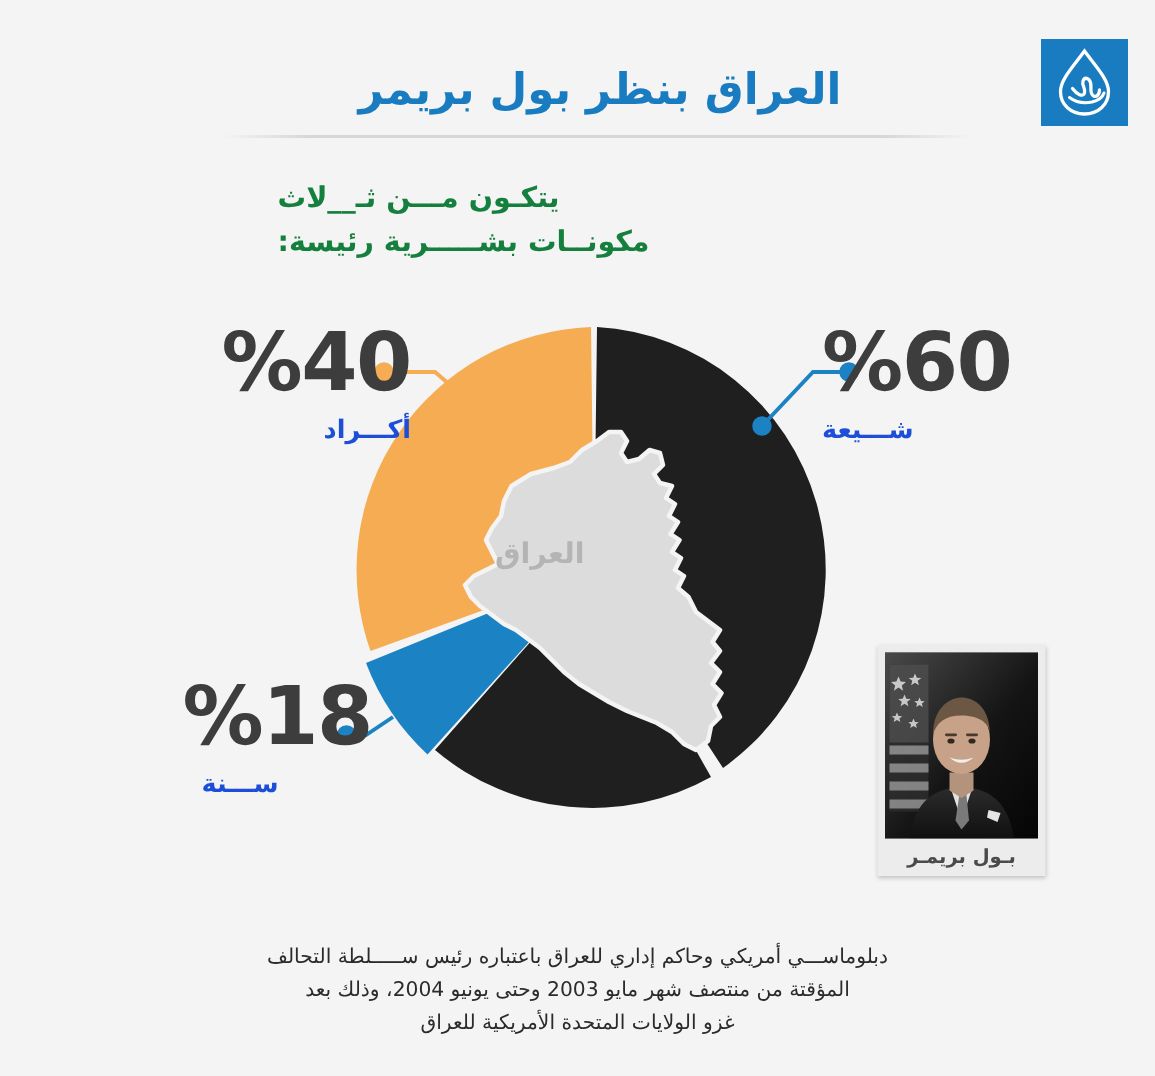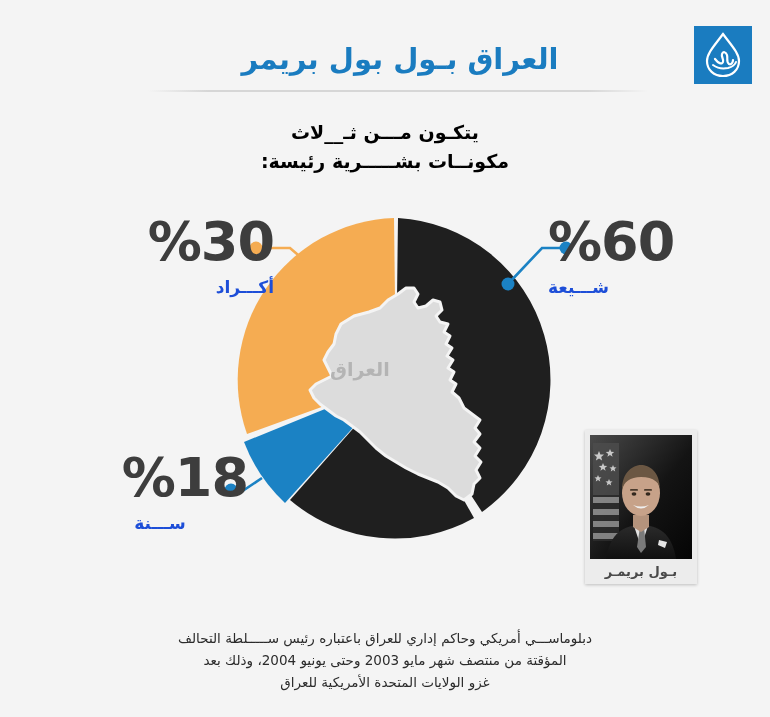--- a/index.html
+++ b/index.html
@@ -29,22 +29,22 @@
     line-height:1.2;
     direction:rtl;
   }
   .title-rule{
     position:absolute;left:148px;top:90px;width:500px;height:2px;
     background:linear-gradient(to right,rgba(200,200,200,0),#d6d6d6 12%,#d6d6d6 88%,rgba(200,200,200,0));
   }
 
   .subtitle{
     position:absolute;left:185px;top:118px;width:400px;
-    text-align:center;
-    color:#000000;
+    text-align:left;
+    color:#15803d;
     font-size:19px;font-weight:bold;
     line-height:1.5;
     direction:rtl;
   }
   .subtitle div{white-space:nowrap;}
 
   
   .chart-wrap{position:absolute;left:228px;top:212px;width:336px;height:336px;}
   .chart-wrap svg{display:block;}
 
@@ -102,21 +102,21 @@
 <div class="stage">
 
   <div class="logo">
     <svg width="42" height="46" viewBox="0 0 42 46" aria-hidden="true">
       <path d="M21 2 C13 13 5 21 5 29 c0 9 7 15 16 15 s16-6 16-15 C37 21 29 13 21 2 z" fill="none" stroke="#ffffff" stroke-width="2.2"></path>
       <path d="M13 27 c3 4 7 6 8 3 c1-3-2-5-1-8 c1-3 4-2 5 1 c1 4-1 7 2 9 c2 1 4-1 4-4" fill="none" stroke="#ffffff" stroke-width="2.2" stroke-linecap="round"></path>
       <path d="M11 33 c4 3 10 4 15 3 c4-1 7-3 8-6" fill="none" stroke="#ffffff" stroke-width="2" stroke-linecap="round"></path>
     </svg>
   </div>
 
-  <div class="title">العراق بـول بول بريمر</div>
+  <div class="title">العراق بنظر بول بريمر</div>
   <div class="title-rule"></div>
 
   <div class="subtitle">
     <div>يتكـون مـــن ثـ__لاث</div>
     <div>مكونــات بشـــــرية رئيسة:</div>
   </div>
 
   <div class="chart-wrap">
     <svg width="336" height="336" viewBox="0 0 336 336" aria-hidden="true">
 
@@ -158,21 +158,21 @@
     <polyline points="9,20 22,20 40,8" fill="none" stroke="#1b82c4" stroke-width="2.6"></polyline>
     <circle cx="9" cy="20" r="6.5" fill="#1b82c4"></circle>
   </svg>
 
   <div class="callout c-shia">
     <div class="pct">%60</div>
     <div class="name">شـــيعة</div>
   </div>
 
   <div class="callout c-kurd">
-    <div class="pct">%30</div>
+    <div class="pct">%40</div>
     <div class="name">أكـــراد</div>
   </div>
 
   <div class="callout c-sunni">
     <div class="pct">%18</div>
     <div class="name">ســـنة</div>
   </div>
 
   <div class="portrait">
     <div class="photo">

